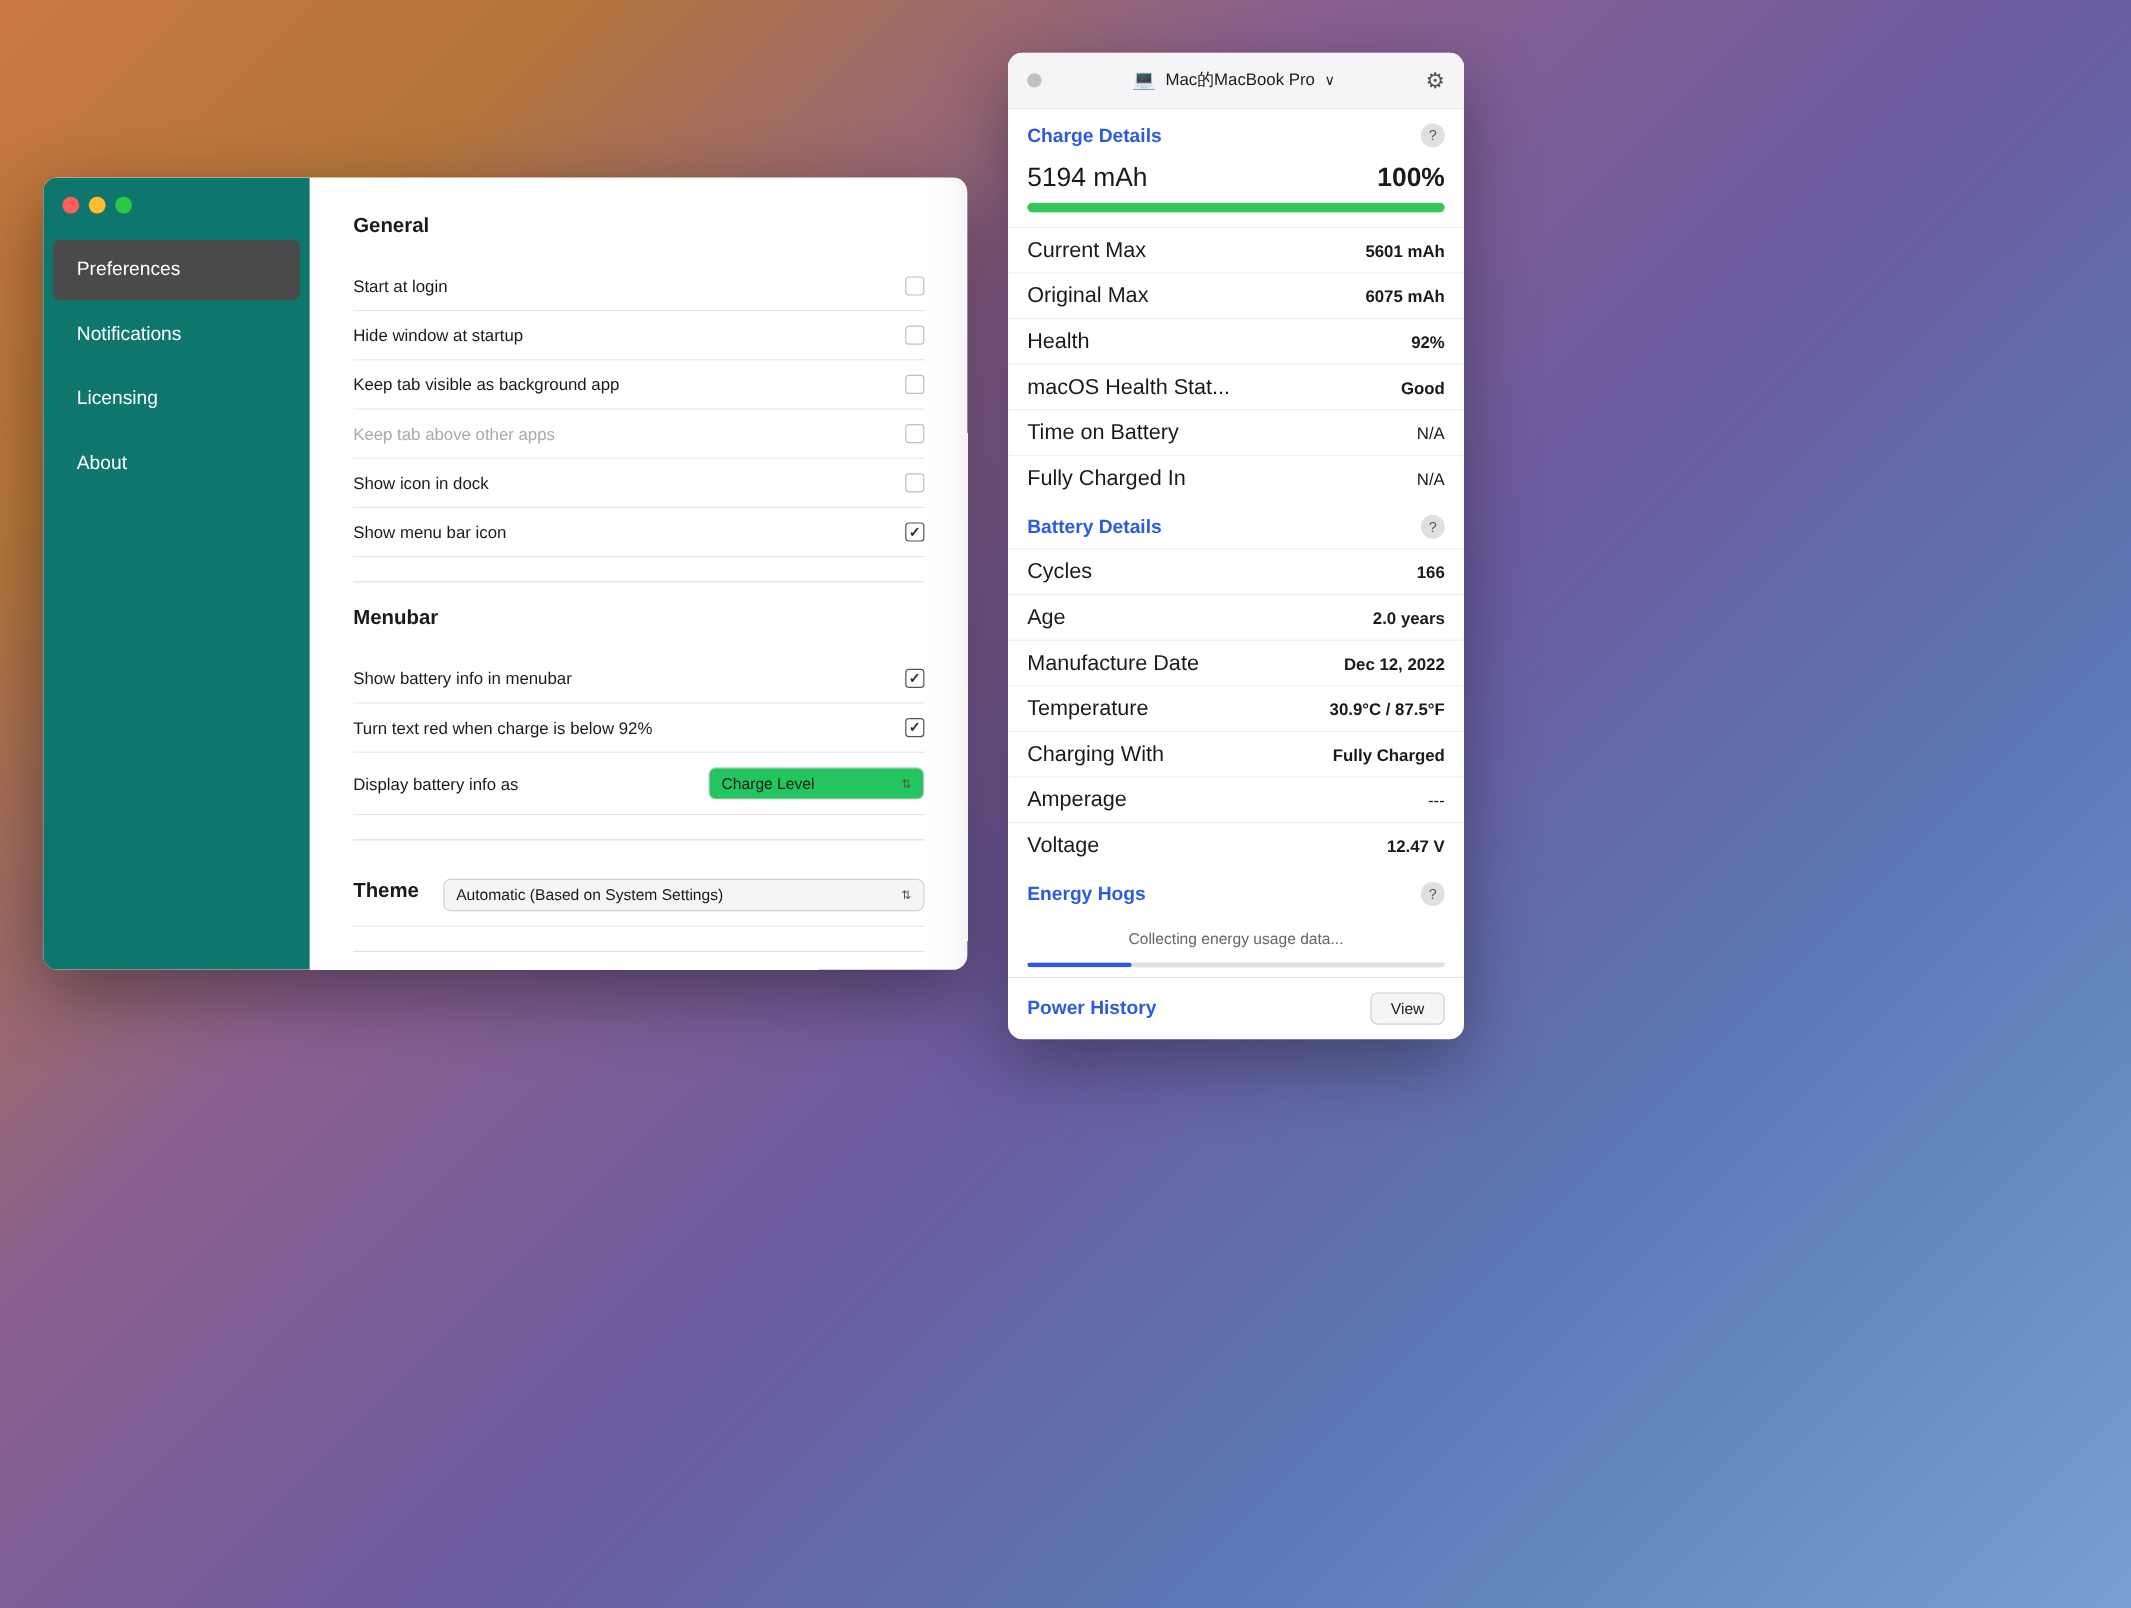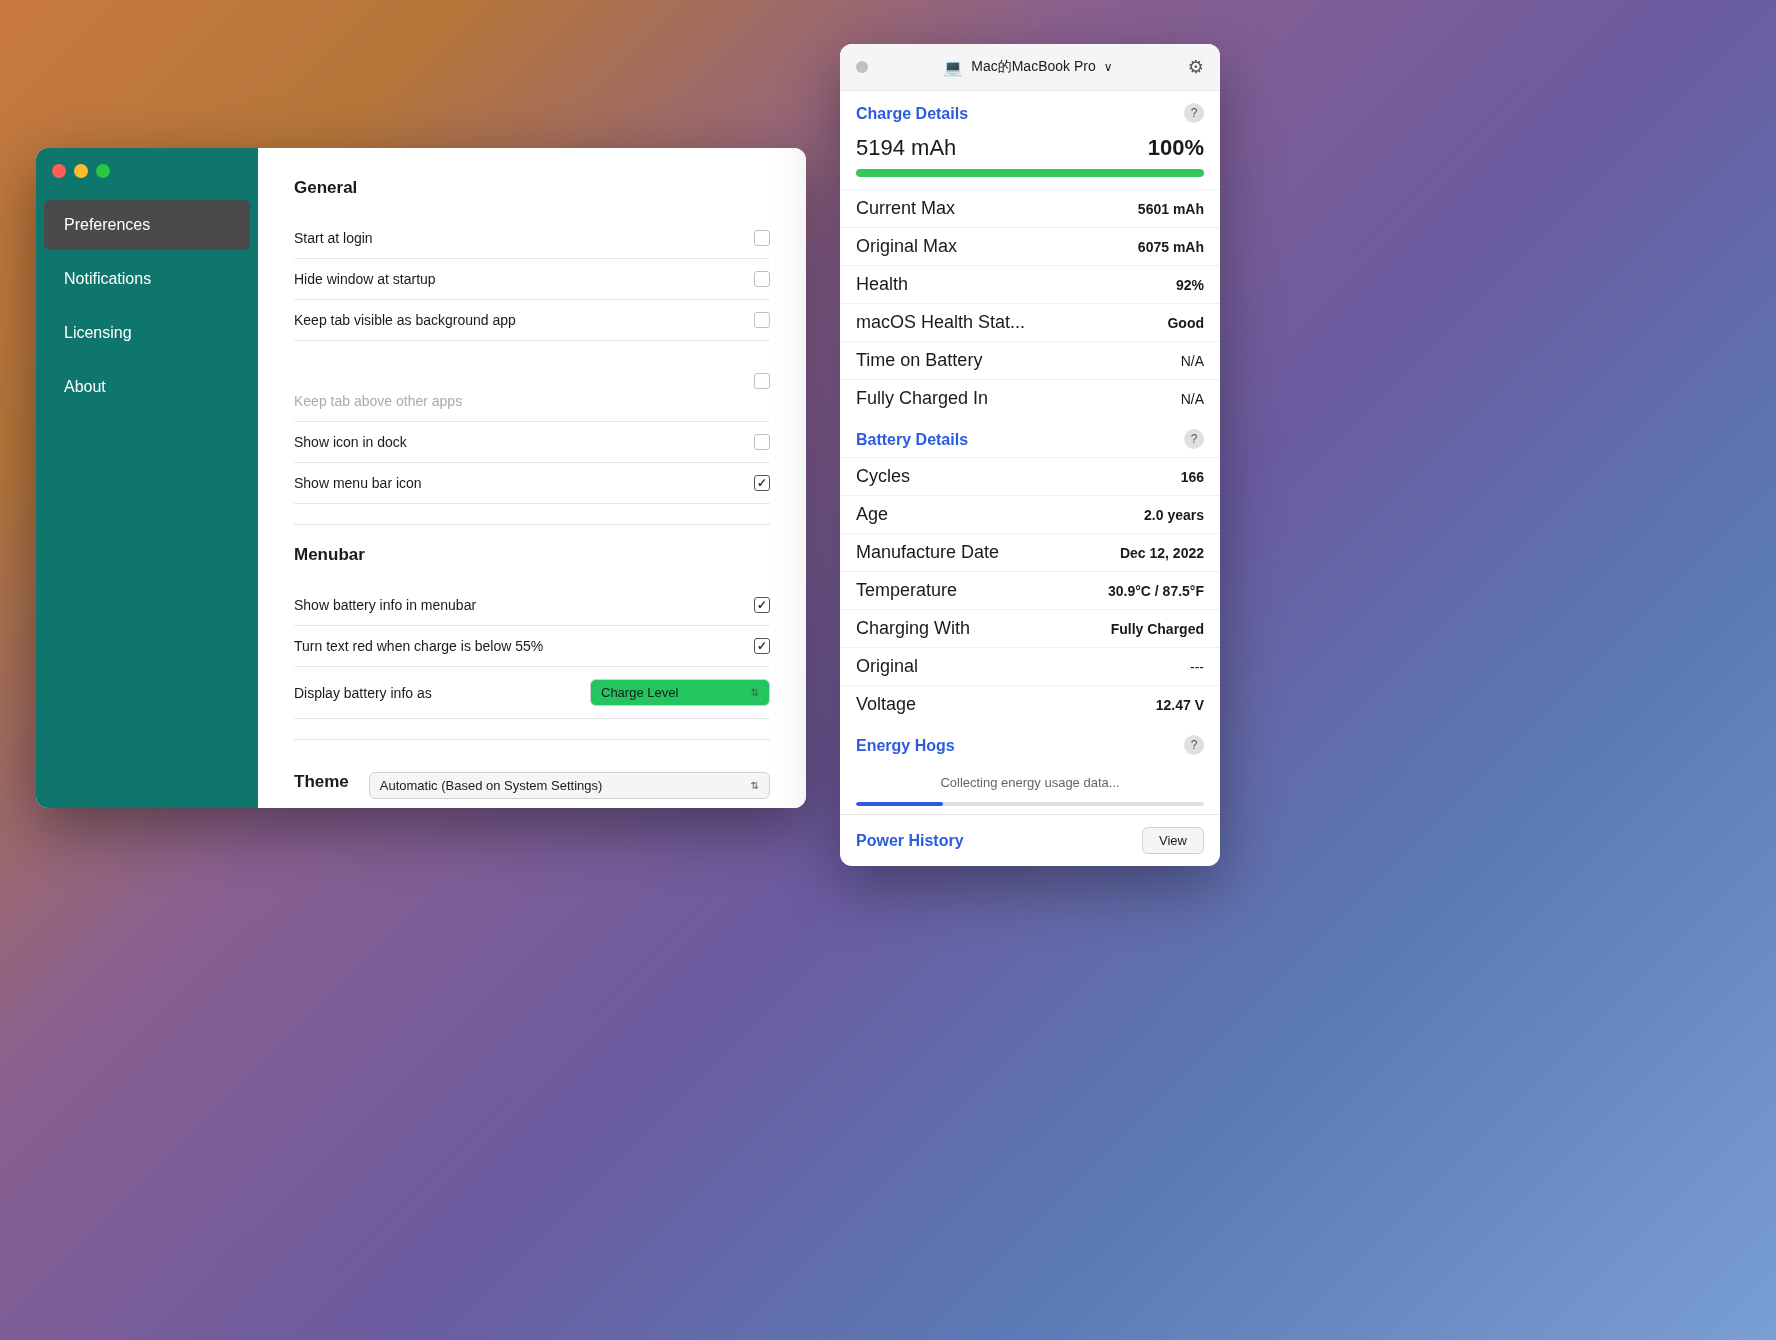--- a/index.html
+++ b/index.html
@@ -96,21 +96,20 @@
       border-bottom: none;
     }
 
     .pref-label {
       font-size: 14px;
       color: #1a1a1a;
     }
 
     .pref-label.dimmed {
       color: #aaaaaa;
-      margin-top: 40px;
     }
 
     .checkbox {
       width: 16px;
       height: 16px;
       border: 1.5px solid #c0c0c0;
       border-radius: 3px;
       background: #fff;
       display: flex;
       align-items: center;
@@ -436,21 +435,21 @@
     <hr class="section-divider">
 
     <div class="section-title">Menubar</div>
 
     <div class="pref-row">
       <span class="pref-label">Show battery info in menubar</span>
       <div class="checkbox checked"></div>
     </div>
 
     <div class="pref-row">
-      <span class="pref-label">Turn text red when charge is below 55%</span>
+      <span class="pref-label">Turn text red when charge is below 92%</span>
       <div class="checkbox checked"></div>
     </div>
 
     <div class="pref-row-select">
       <span class="pref-label">Display battery info as</span>
       <div class="select-control">
         <span>Charge Level</span>
         <span class="select-arrow">⇅</span>
       </div>
     </div>
@@ -548,21 +547,21 @@
   </div>
   <div class="stat-row">
     <span class="stat-label">Temperature</span>
     <span class="stat-value">30.9°C / 87.5°F</span>
   </div>
   <div class="stat-row">
     <span class="stat-label">Charging With</span>
     <span class="stat-value">Fully Charged</span>
   </div>
   <div class="stat-row">
-    <span class="stat-label">Original</span>
+    <span class="stat-label">Amperage</span>
     <span class="stat-value na">---</span>
   </div>
   <div class="stat-row">
     <span class="stat-label">Voltage</span>
     <span class="stat-value">12.47 V</span>
   </div>
 
   <div class="section-header">
     <span class="section-header-title">Energy Hogs</span>
     <div class="help-icon">

